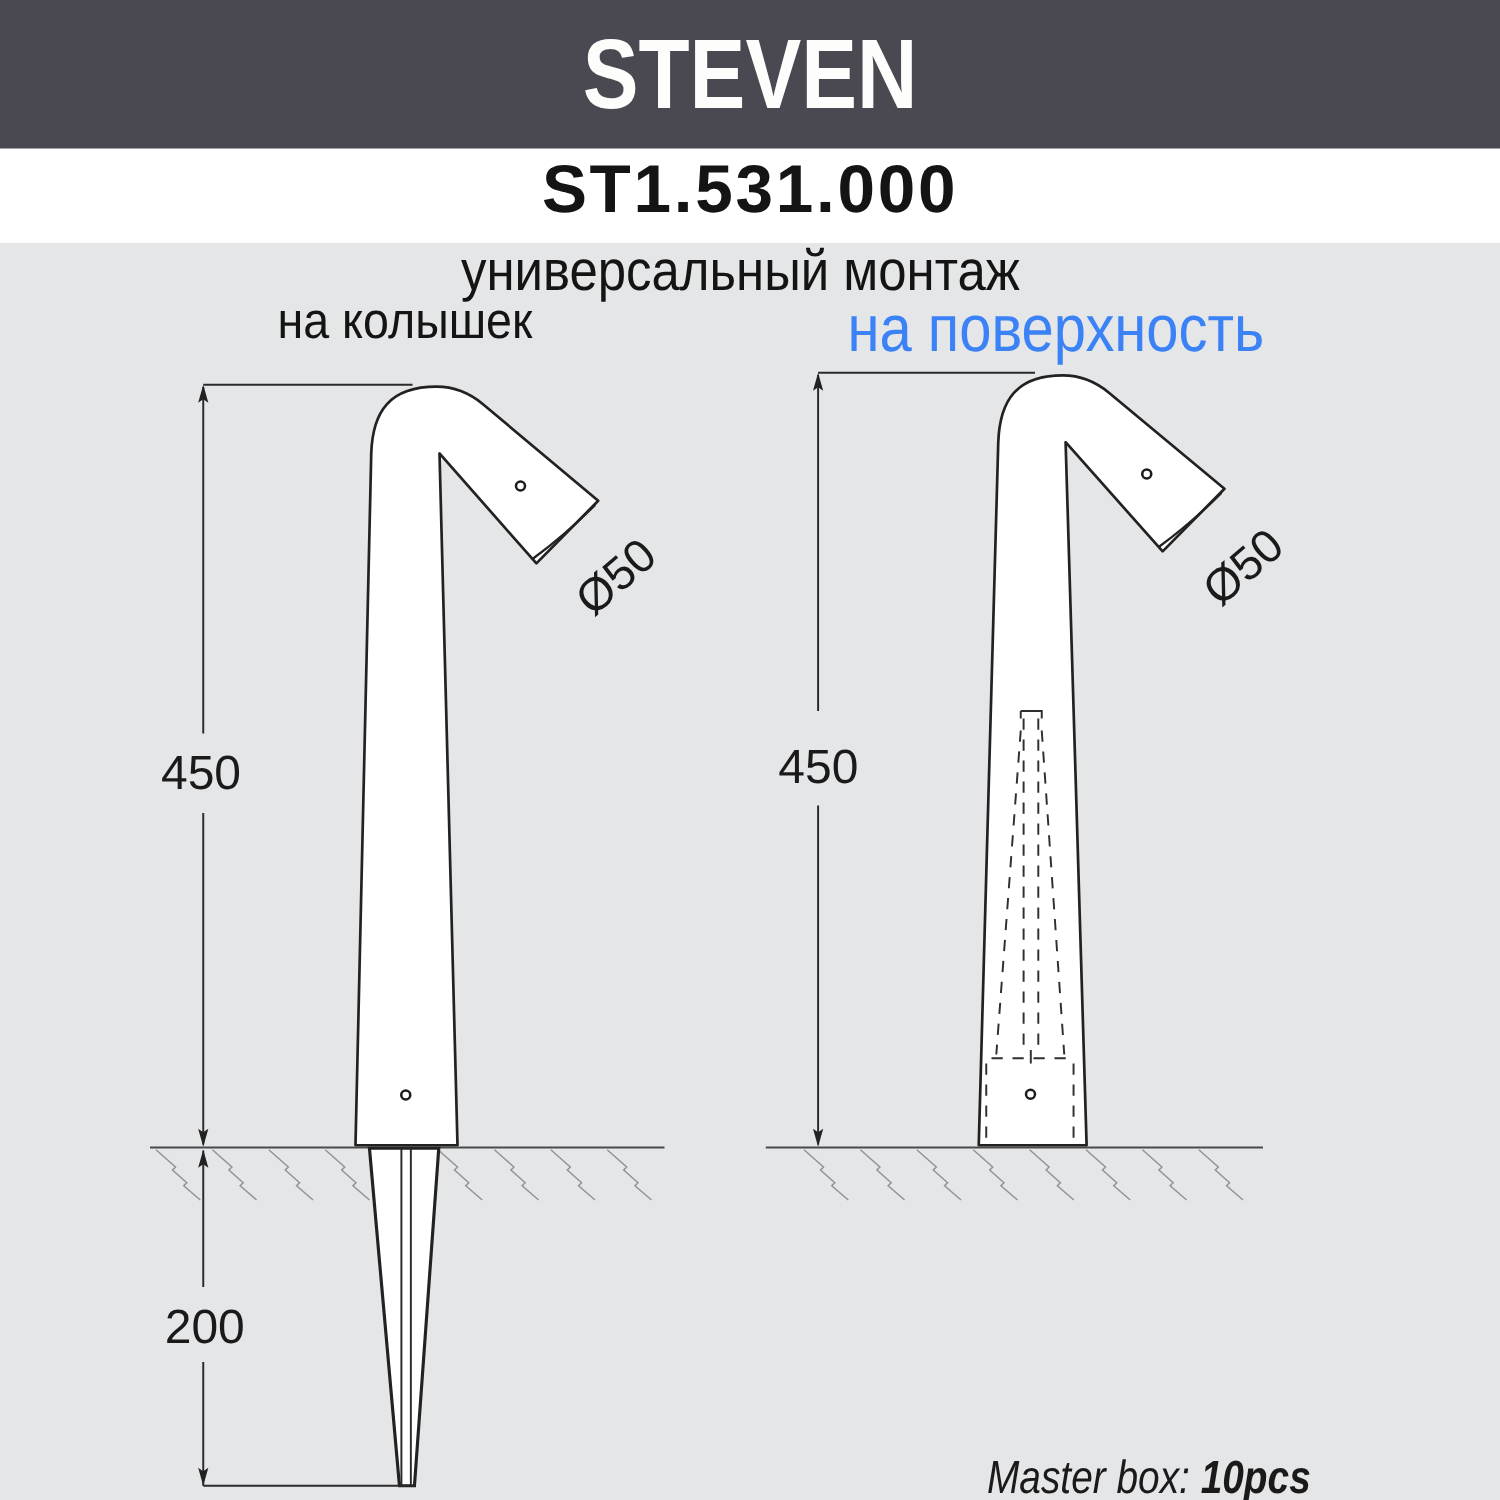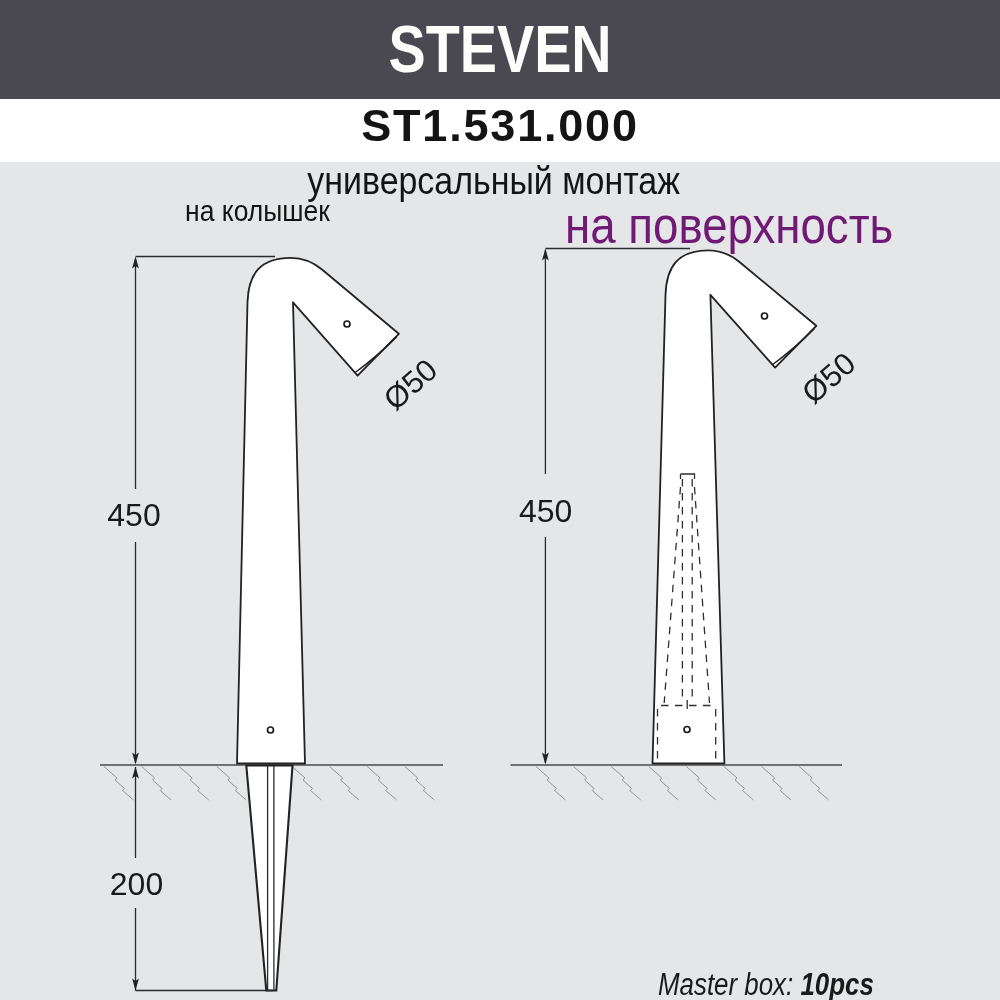--- a/index.html
+++ b/index.html
@@ -6,24 +6,24 @@
   font-family:"Liberation Sans",sans-serif;}
 .abs{position:absolute;}
 #bar{position:absolute;left:0;top:0;width:1000px;height:99px;background:#4a4850;
   color:#fdfdfc;font-weight:bold;font-size:66px;text-align:center;line-height:98px;text-decoration:underline;}
 #bar span{display:inline-block;transform:scaleX(0.845);transform-origin:50% 50%;}
 #code{position:absolute;left:0;top:99px;width:1000px;height:63px;color:#141414;
   font-weight:bold;font-size:45px;text-align:center;line-height:54px;letter-spacing:1.8px;}
 #gray{position:absolute;left:0;top:162px;width:1000px;height:838px;background:#e5e6e8;}
 #sub{position:absolute;left:0;top:160px;width:988px;color:#141414;font-size:38px;text-align:center;}
 #sub span{display:inline-block;transform:scaleX(0.893);transform-origin:50% 50%;}
-#lab1{position:absolute;left:185px;top:195px;color:#141414;font-size:29px;}
+#lab1{position:absolute;left:185px;top:195px;color:#141414;font-size:34px;}
 #lab1 span,#lab2 span{display:inline-block;transform-origin:0 50%;}
 #lab1 span{transform:scaleX(0.914);}
-#lab2{position:absolute;left:565px;top:195px;color:#701a75;font-size:52px;}
+#lab2{position:absolute;left:565px;top:195px;color:#3b82f6;font-size:44px;}
 #lab2 span{transform:scaleX(0.878);}
 #master{position:absolute;left:658px;top:967px;color:#1a1a1a;font-size:31px;font-style:italic;}
 #master span{display:inline-block;transform:scaleX(0.835);transform-origin:0 50%;}
 #master b{font-weight:bold;}
 svg text{font-family:"Liberation Sans",sans-serif;fill:#1a1a1a;}
 </style>
 </head>
 <body>
 <div id="bar"><span>STEVEN</span></div>
 <div id="code">ST1.531.000</div>

